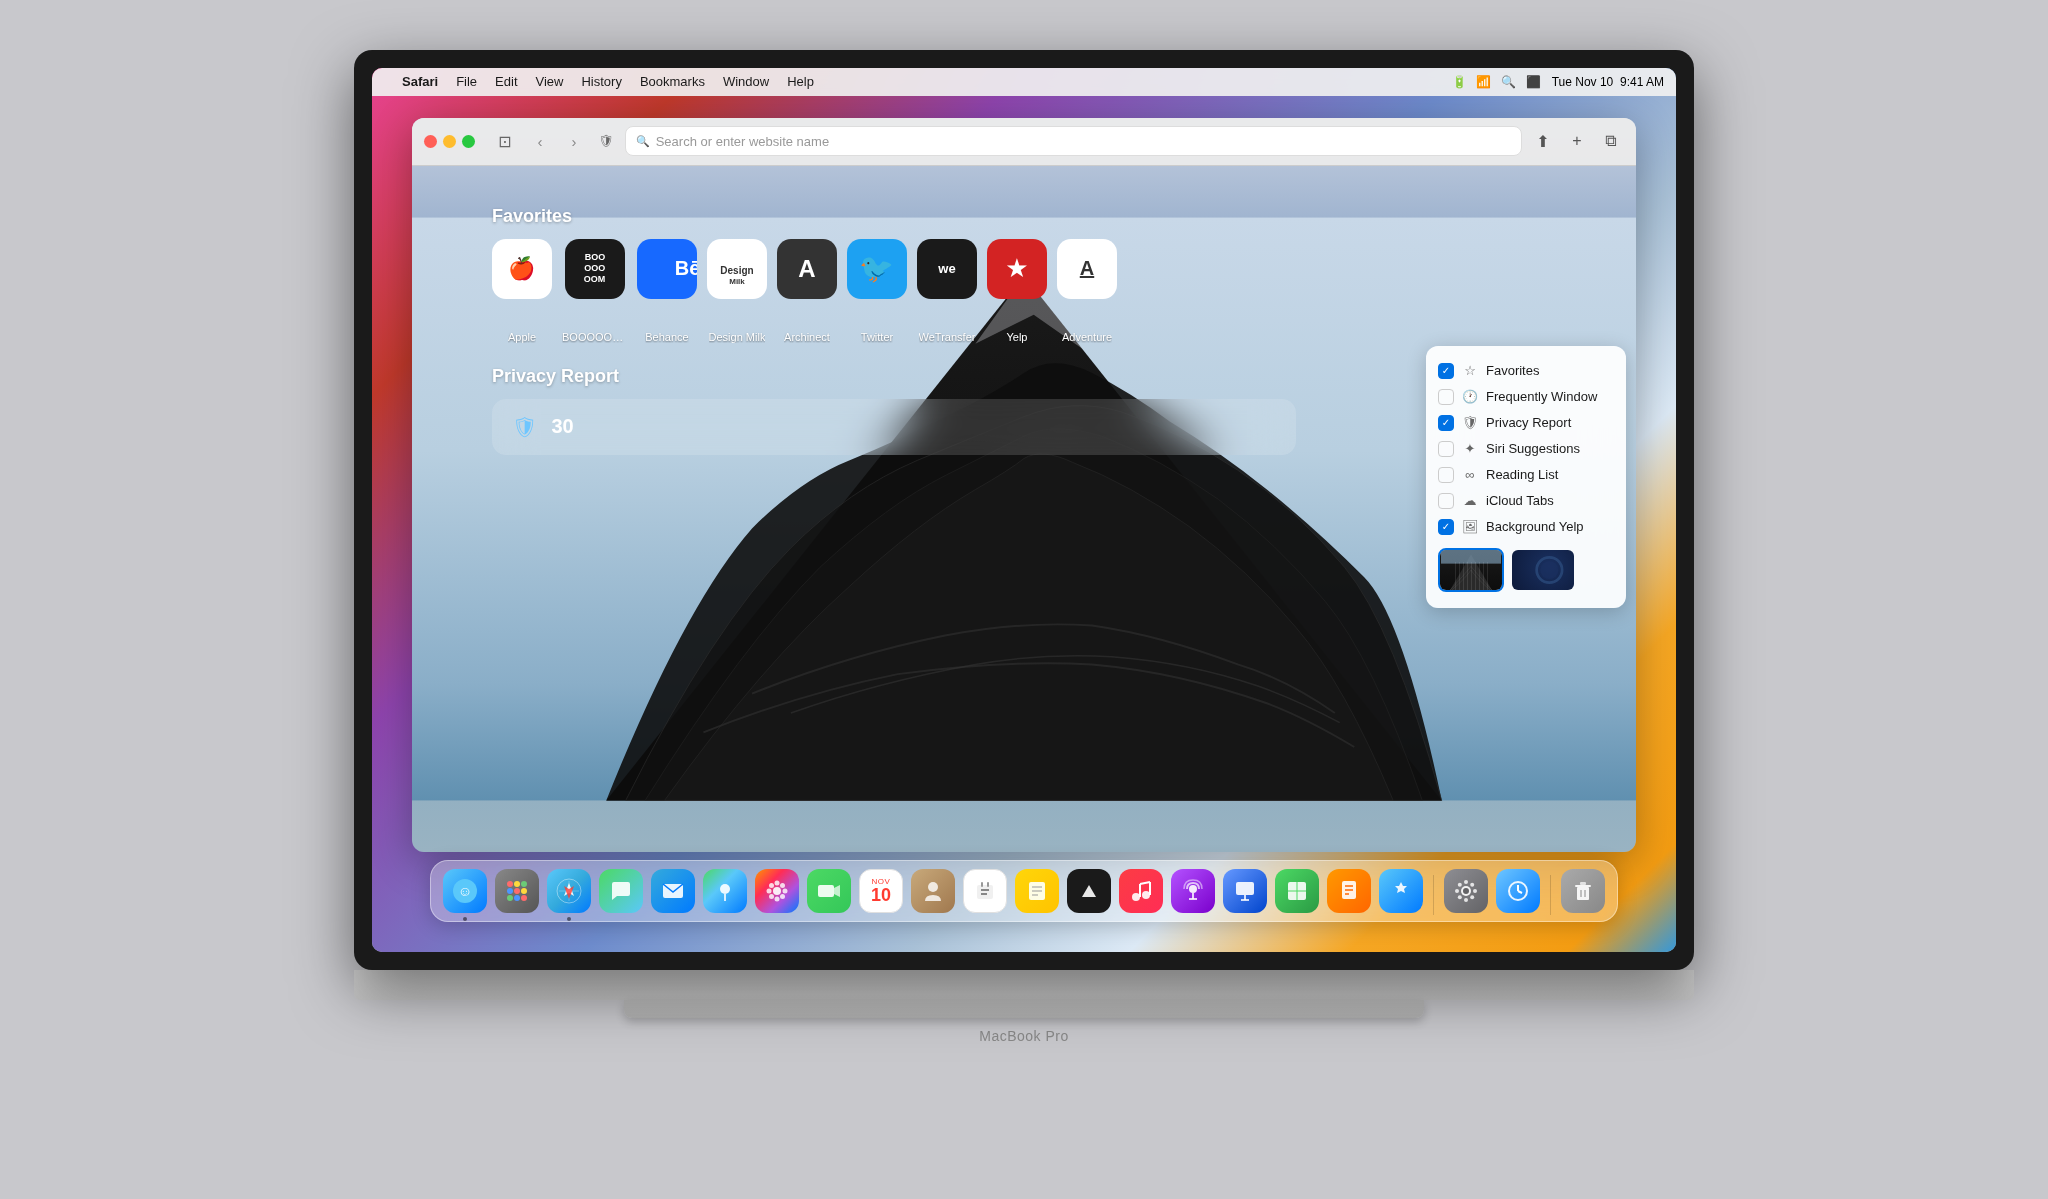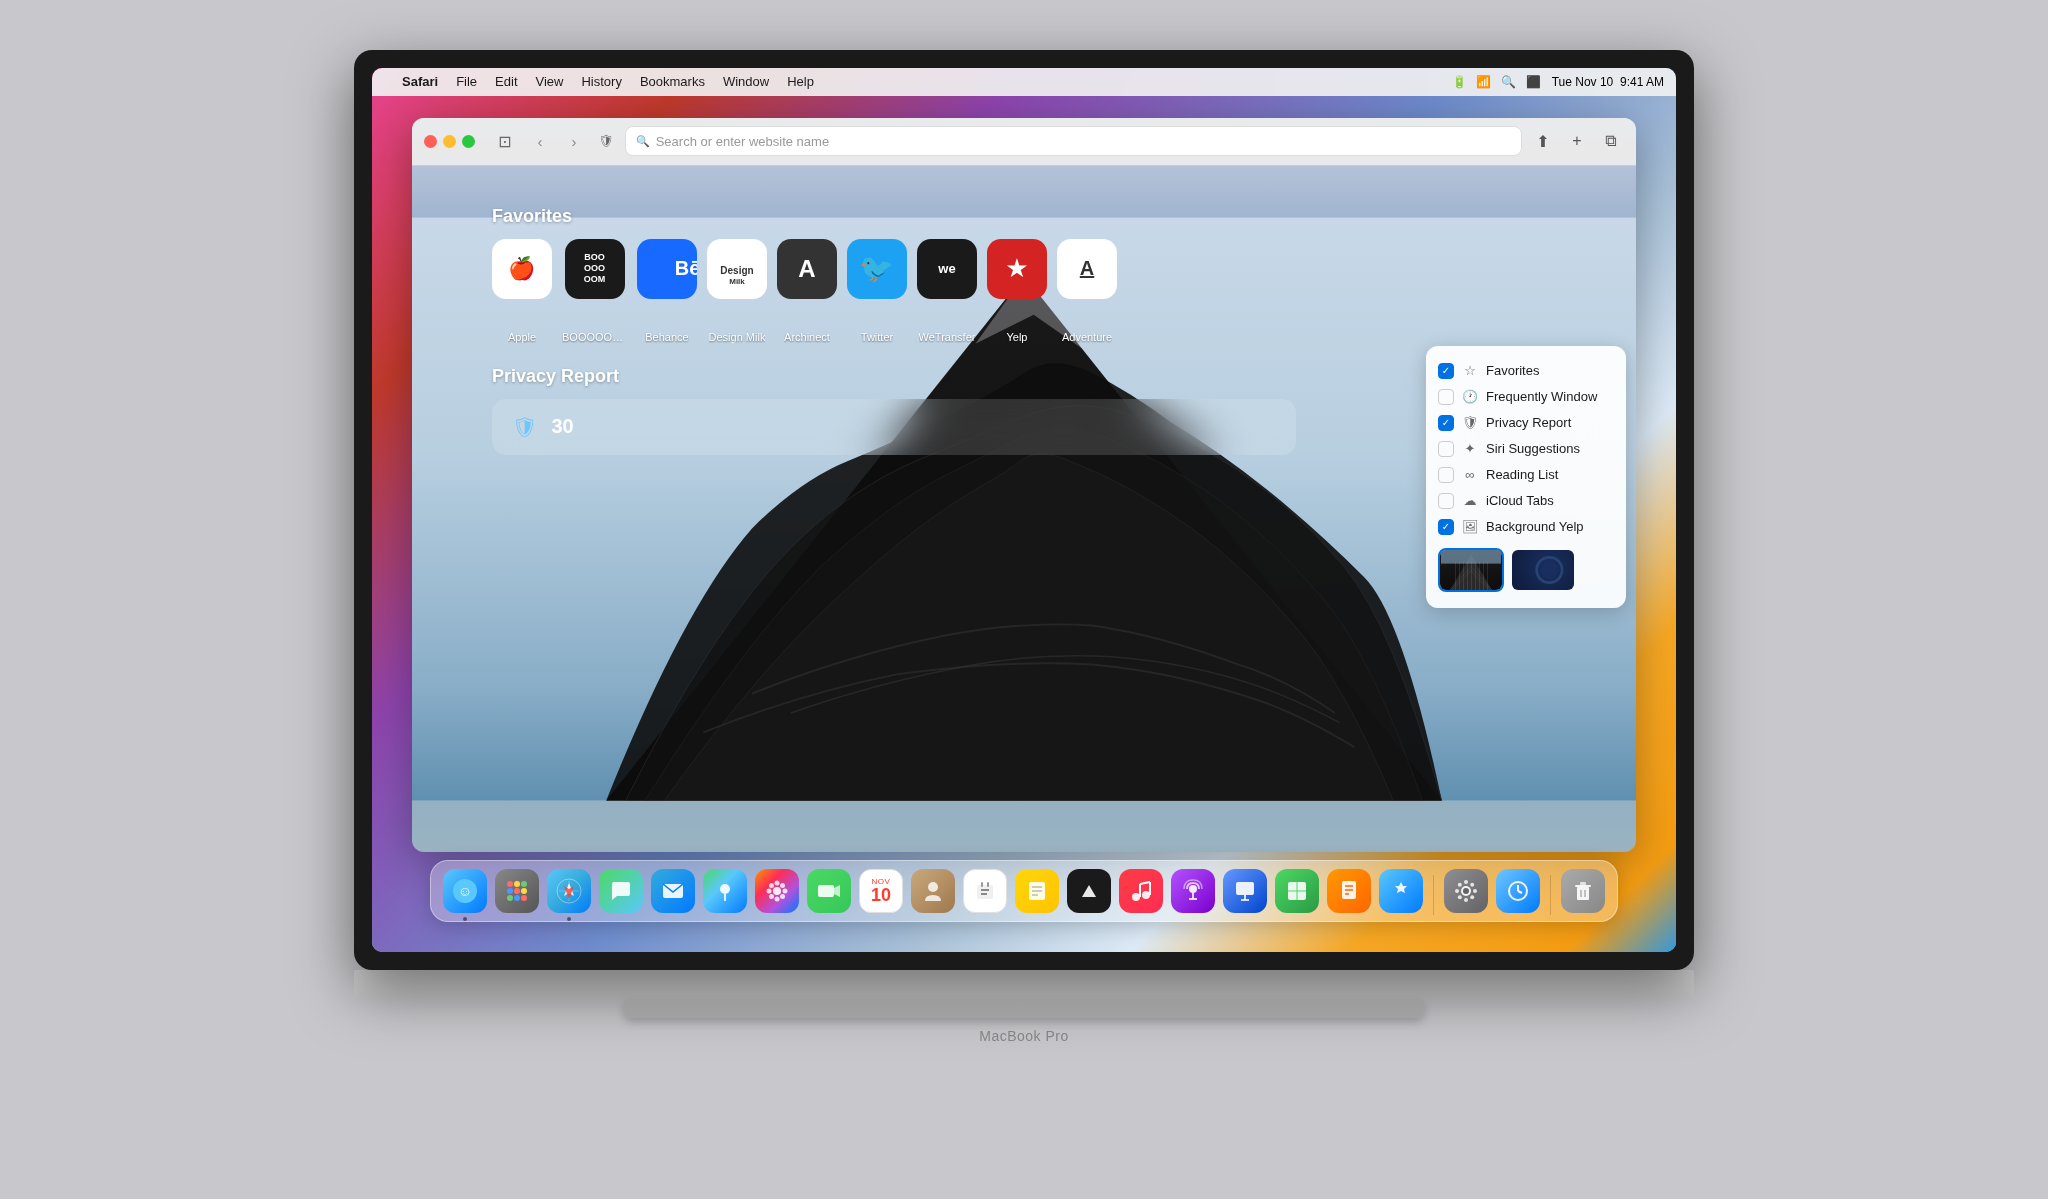--- a/index.html
+++ b/index.html
@@ -268,21 +268,21 @@
       text-shadow: 0 1px 2px rgba(0,0,0,0.5);
       max-width: 65px;
       overflow: hidden;
       text-overflow: ellipsis;
       white-space: nowrap;
       margin-top: 28px;
     }
 
     
     .fav-apple { background: white; }
-    .fav-boom { background: #1a1a1a; color: white; font-size: 9px; font-weight: 900; text-align: center; padding: 3px; line-height: 1.2; }
+    .fav-boom { background: #1a1a1a; color: white; font-size: 9px; font-weight: 900; text-align: right; padding: 3px; line-height: 1.2; }
     .fav-behance { background: #1769ff; color: white; font-weight: 800; font-size: 20px; padding-left: 41px; }
     .fav-designmilk { background: white; }
     .fav-archinect { background: #333; color: white; }
     .fav-twitter { background: #1da1f2; color: white; font-size: 24px; }
     .fav-wetransfer { background: #1a1a1a; color: white; font-size: 11px; }
     .fav-yelp { background: #d32323; color: white; }
     .fav-adventure { background: white; }
 
     
     .privacy-section {

